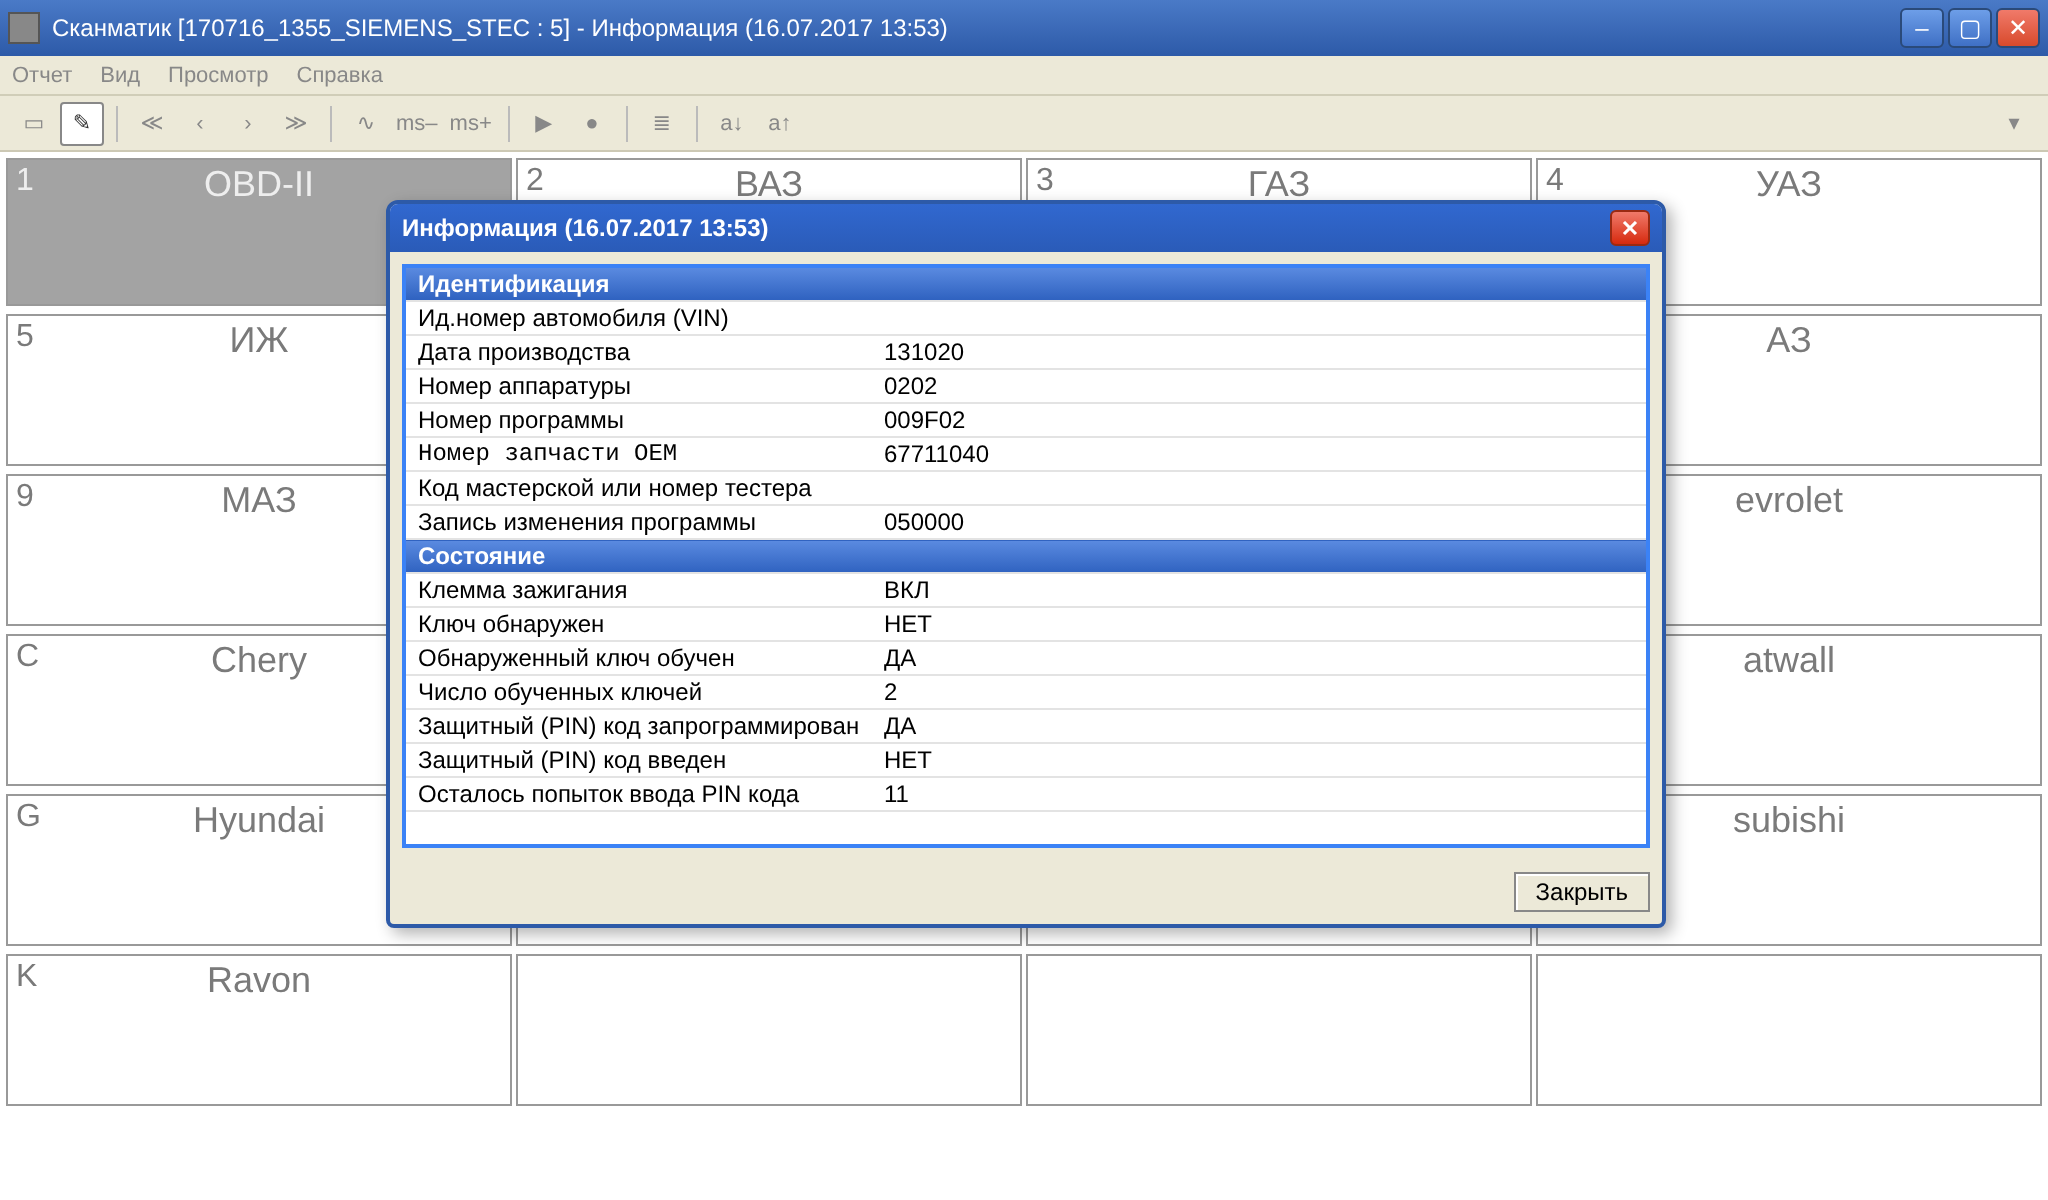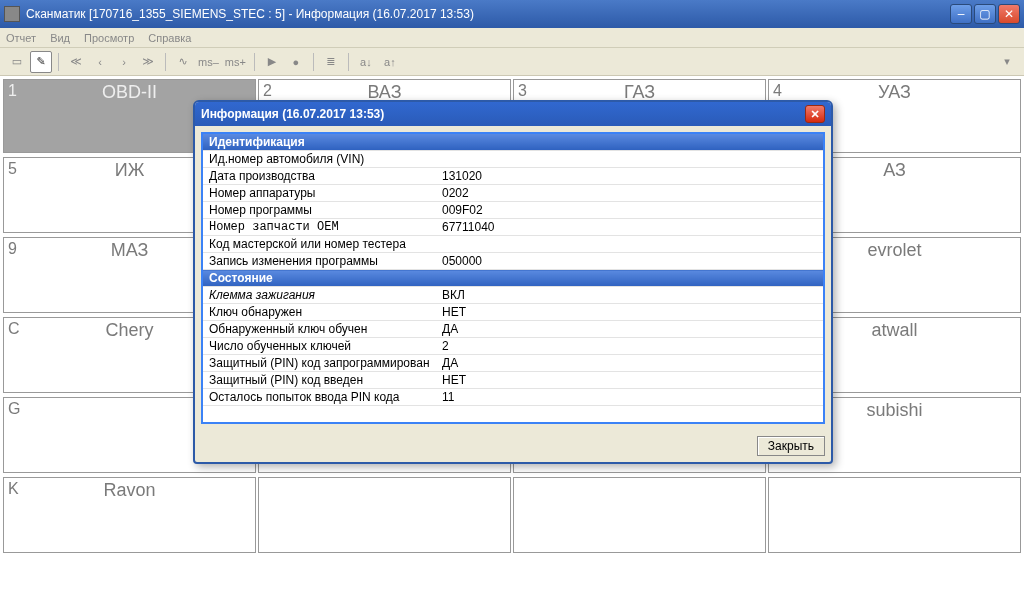--- a/index.html
+++ b/index.html
@@ -270,20 +270,21 @@
         <div class="label"></div>
       </div>
       <div class="cell">
         <div class="idx"></div>
         <div class="label">atwall</div>
       </div>
     </div>
     <div class="grid-row">
       <div class="cell">
         <div class="idx">G</div>
+        <div class="label">Hyundai</div>
       </div>
       <div class="cell">
         <div class="idx"></div>
         <div class="label"></div>
       </div>
       <div class="cell">
         <div class="idx"></div>
         <div class="label"></div>
       </div>
       <div class="cell">
@@ -353,21 +354,21 @@
             <td class="val">050000</td>
           </tr>
         </tbody>
       <tbody>
           <tr>
             <td colspan="2" class="section-hdr">Состояние</td>
           </tr>
       </tbody>
         <tbody id="sec2">
           <tr>
-            <td style="width: 240px; font-style: italic;">Клемма зажигания</td>
+            <td style="width: 240px;">Клемма зажигания</td>
             <td class="val">ВКЛ</td>
           </tr>
           <tr>
             <td style="width: 240px;">Ключ обнаружен</td>
             <td class="val">НЕТ</td>
           </tr>
           <tr>
             <td style="width: 240px;">Обнаруженный ключ обучен</td>
             <td class="val">ДА</td>
           </tr>

